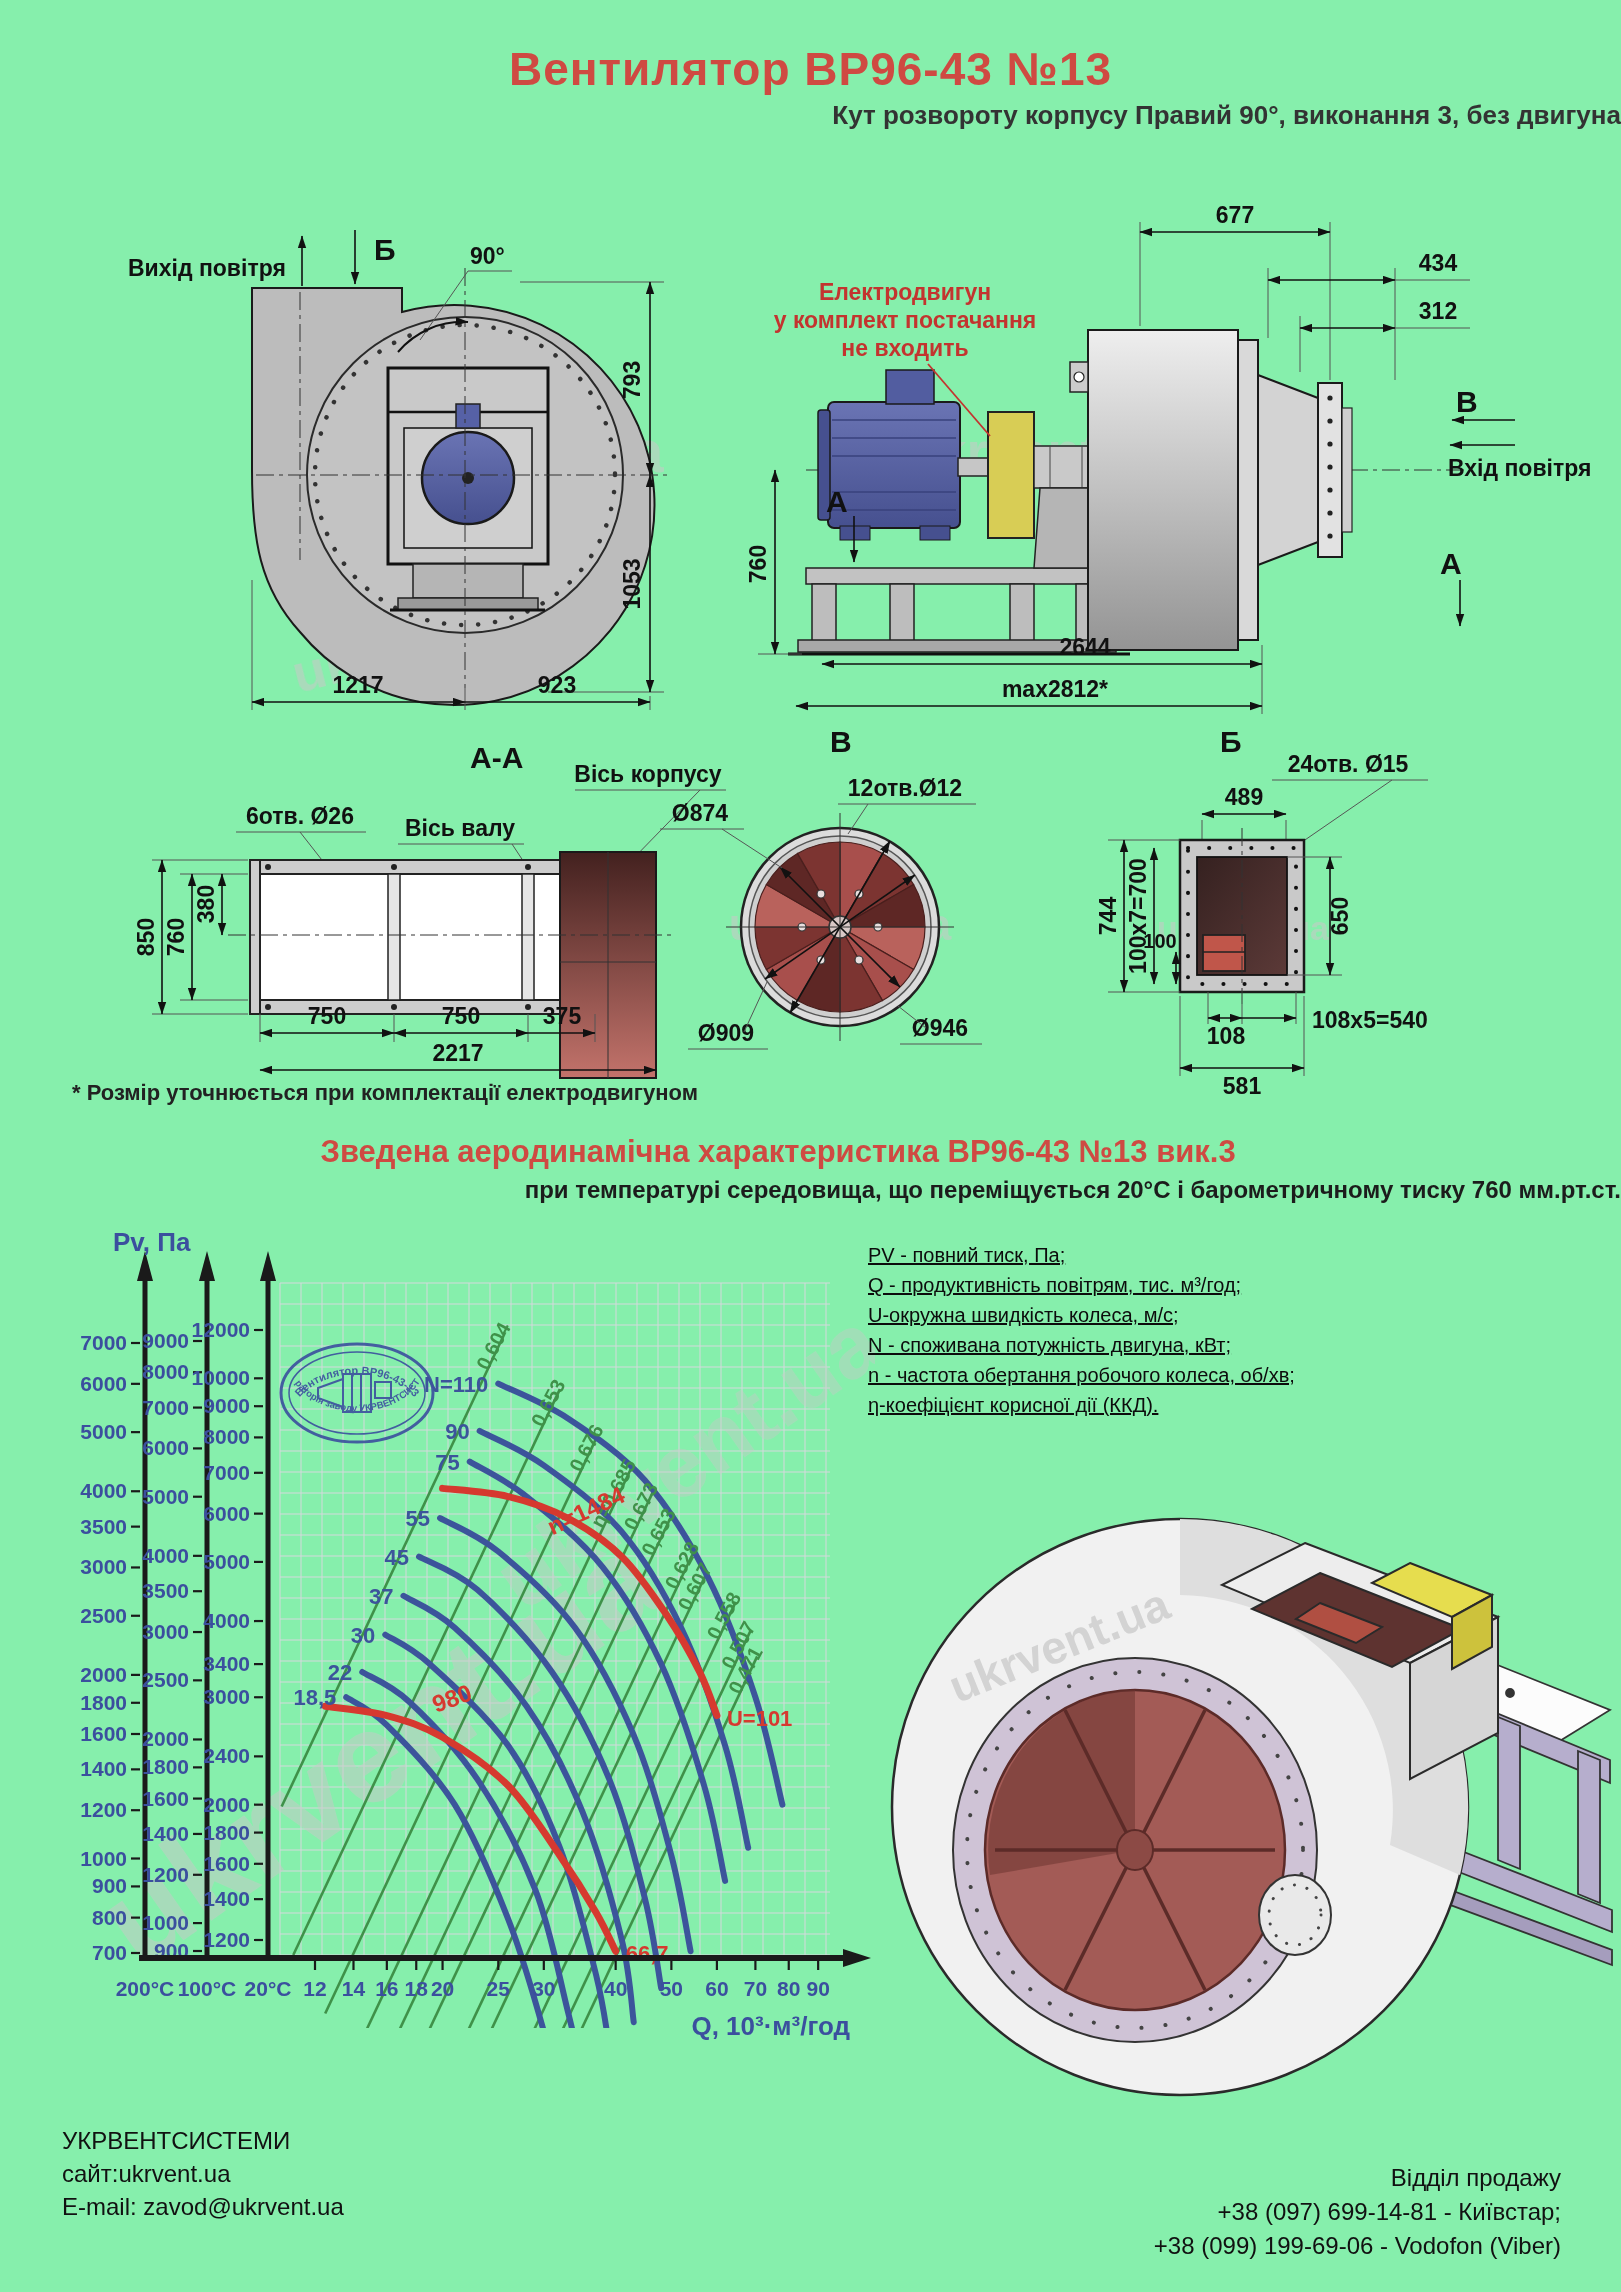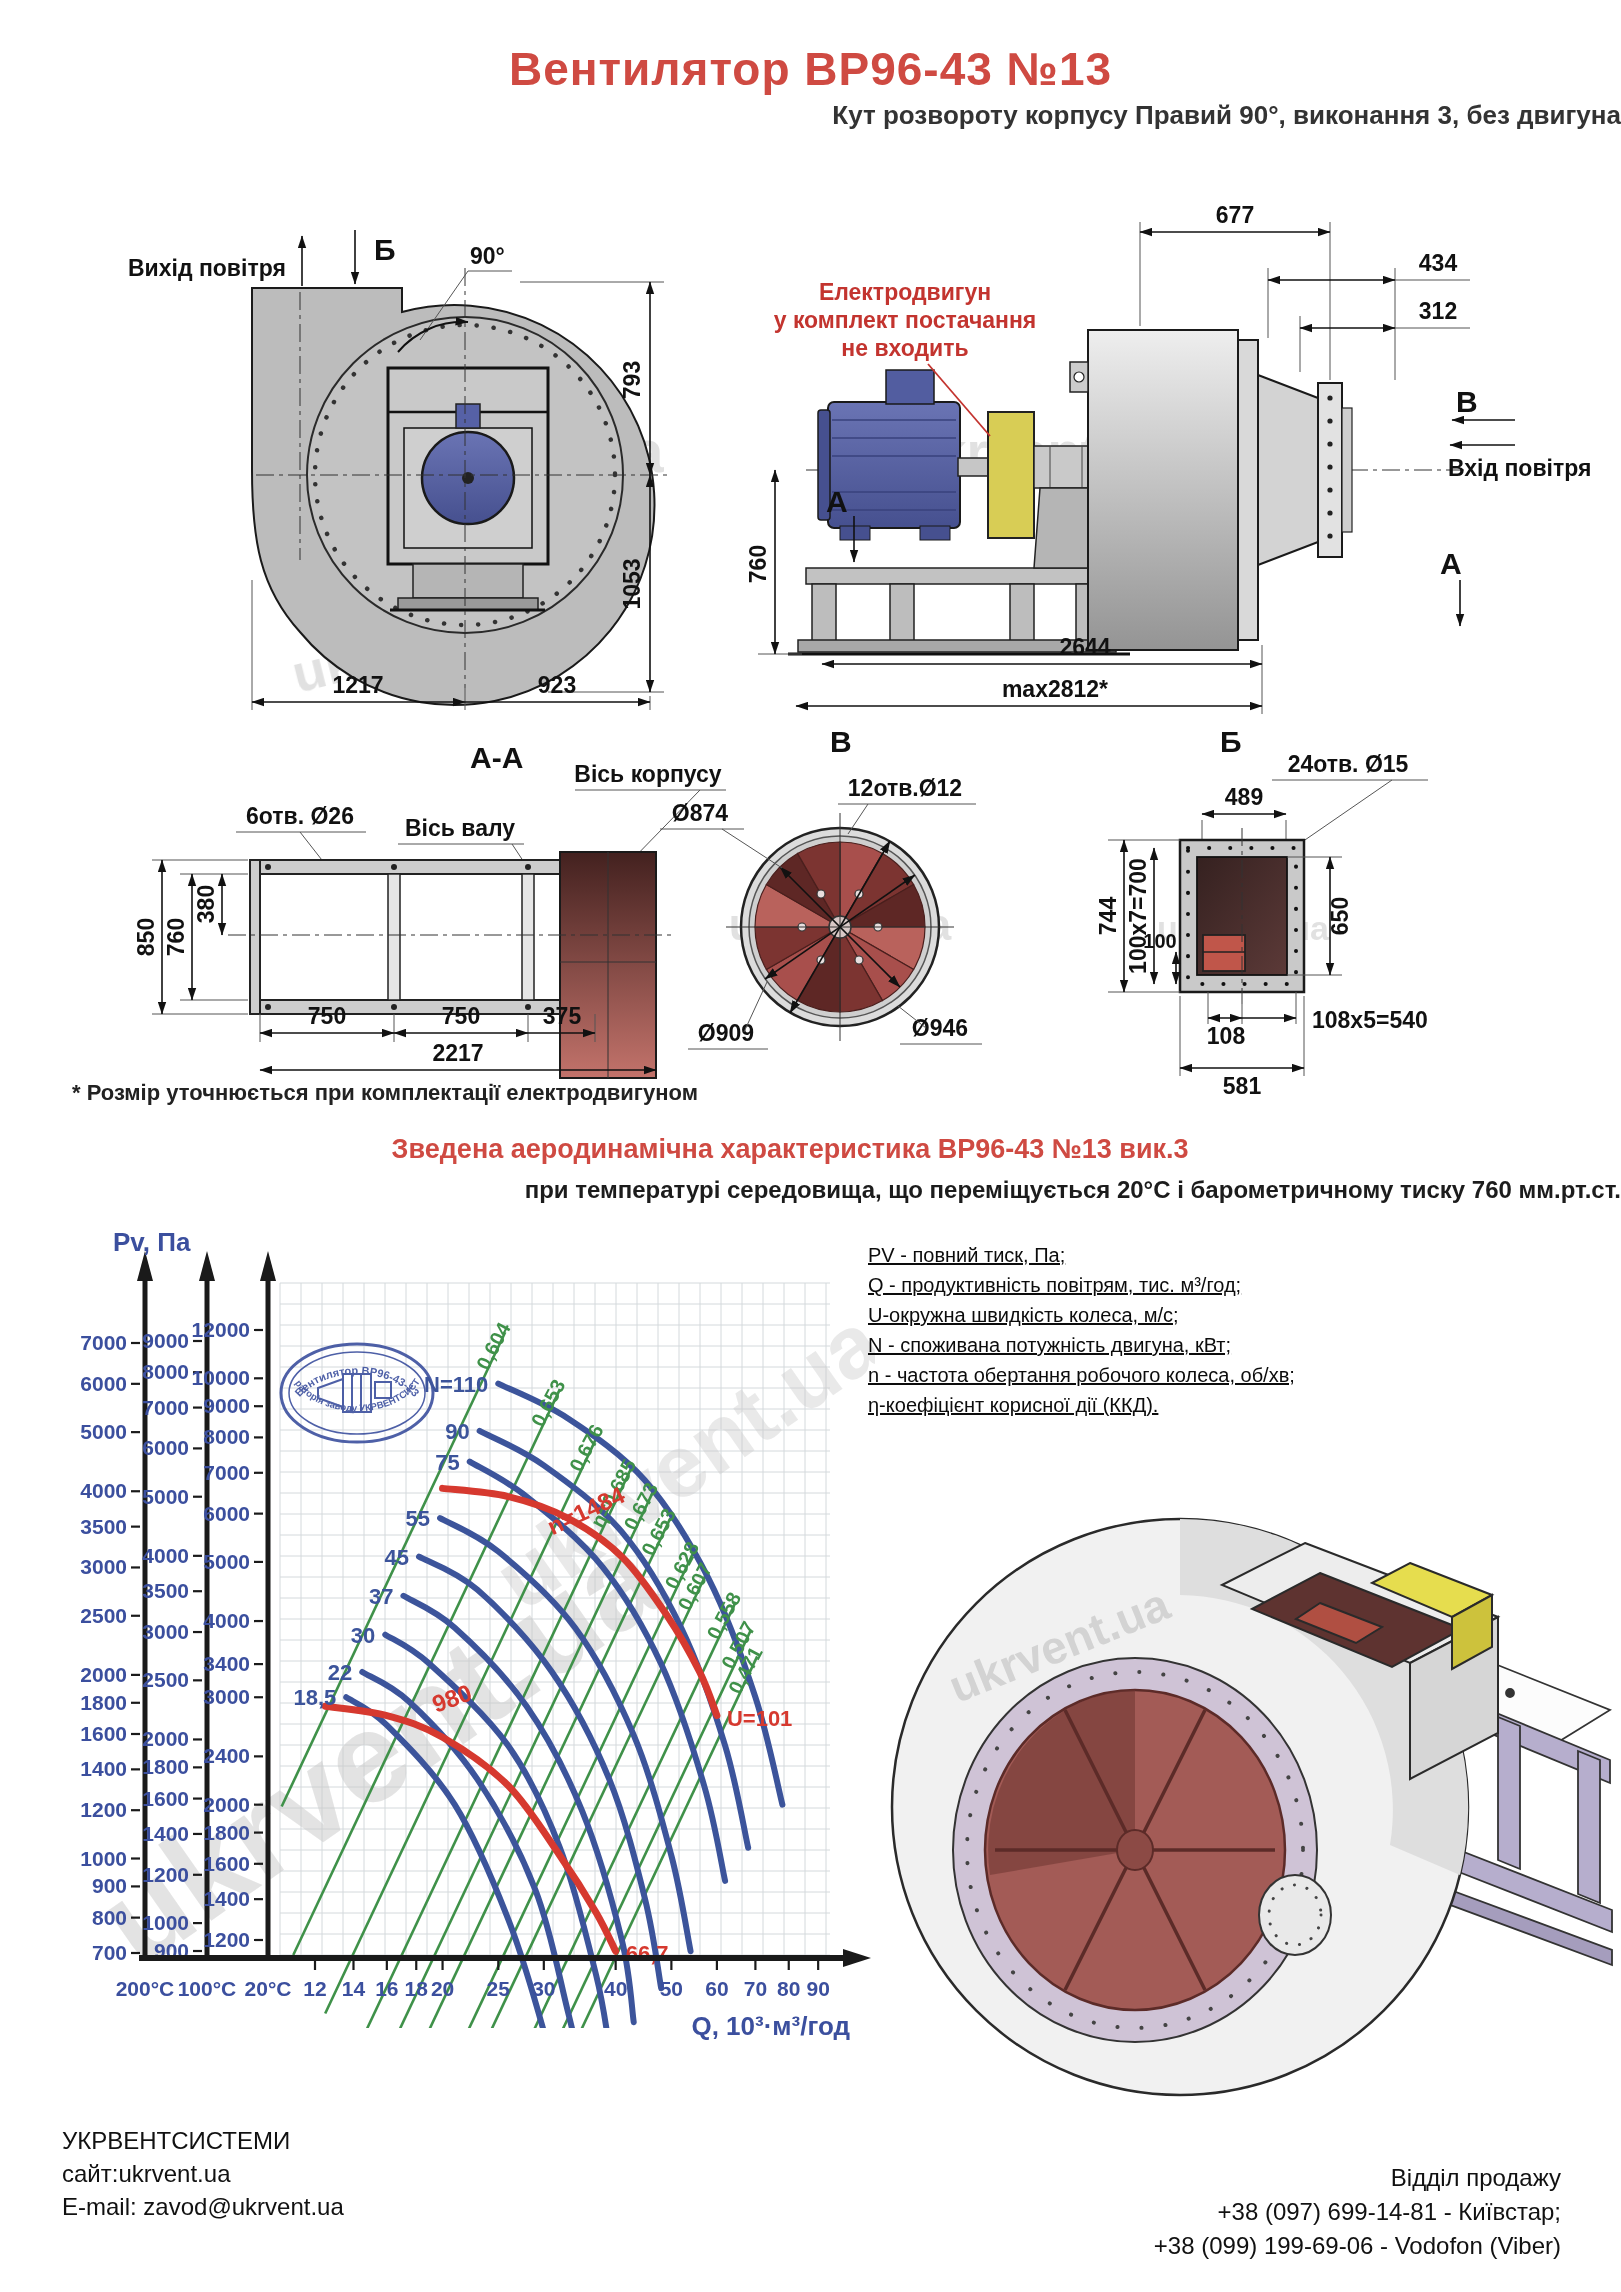--- a/index.html
+++ b/index.html
@@ -1,24 +1,24 @@
 <!DOCTYPE html>
 <html><head>
 <meta charset="utf-8">
 <style>
   html,body{margin:0;padding:0;background:#888;}
-  .page{position:relative;width:1621px;height:2292px;background:#ffffff;margin:0 auto;
+  .page{position:relative;width:1621px;height:2292px;background:#86efac;margin:0 auto;
         font-family:"Liberation Sans",sans-serif;overflow:hidden;}
   .title{position:absolute;top:42px;left:0;width:100%;text-align:center;
          font-size:46px;font-weight:bold;color:#cf4a42;letter-spacing:1px;}
   .subtitle{position:absolute;top:100px;left:0;width:100%;text-align:right;
          font-size:26px;font-weight:bold;color:#333;}
   .note{position:absolute;top:1080px;left:72px;font-size:22px;font-weight:bold;color:#222;}
-  .chart-heading{position:absolute;top:1134px;left:12px;width:96%;text-align:center;
-         font-size:27px;font-weight:bold;color:#cf4a42;}
+  .chart-heading{position:absolute;top:1134px;left:0;width:96%;text-align:center;
+         font-size:31px;font-weight:bold;color:#cf4a42;}
   .chart-subheading{position:absolute;top:1176px;left:0;width:100%;text-align:right;
          font-size:24px;font-weight:bold;color:#1c1c1c;}
   .legend{position:absolute;top:1240px;left:868px;width:745px;font-size:20px;color:#0c0c0c;line-height:1.5;text-decoration:underline;}
   .footer-left{position:absolute;top:2124px;left:62px;font-size:24px;color:#111;line-height:1.38;}
   .footer-right{position:absolute;top:2118px;right:60px;font-size:24px;color:#111;line-height:1.42;text-align:right;margin-top:43px;}
   svg{position:absolute;left:0;}
   svg text{font-family:"Liberation Sans",sans-serif;}
   .dim{font-size:23px;font-weight:bold;fill:#111;}
   .small-dim{font-size:20px;font-weight:bold;fill:#111;}
   .big{font-size:30px;font-weight:bold;fill:#111;}

